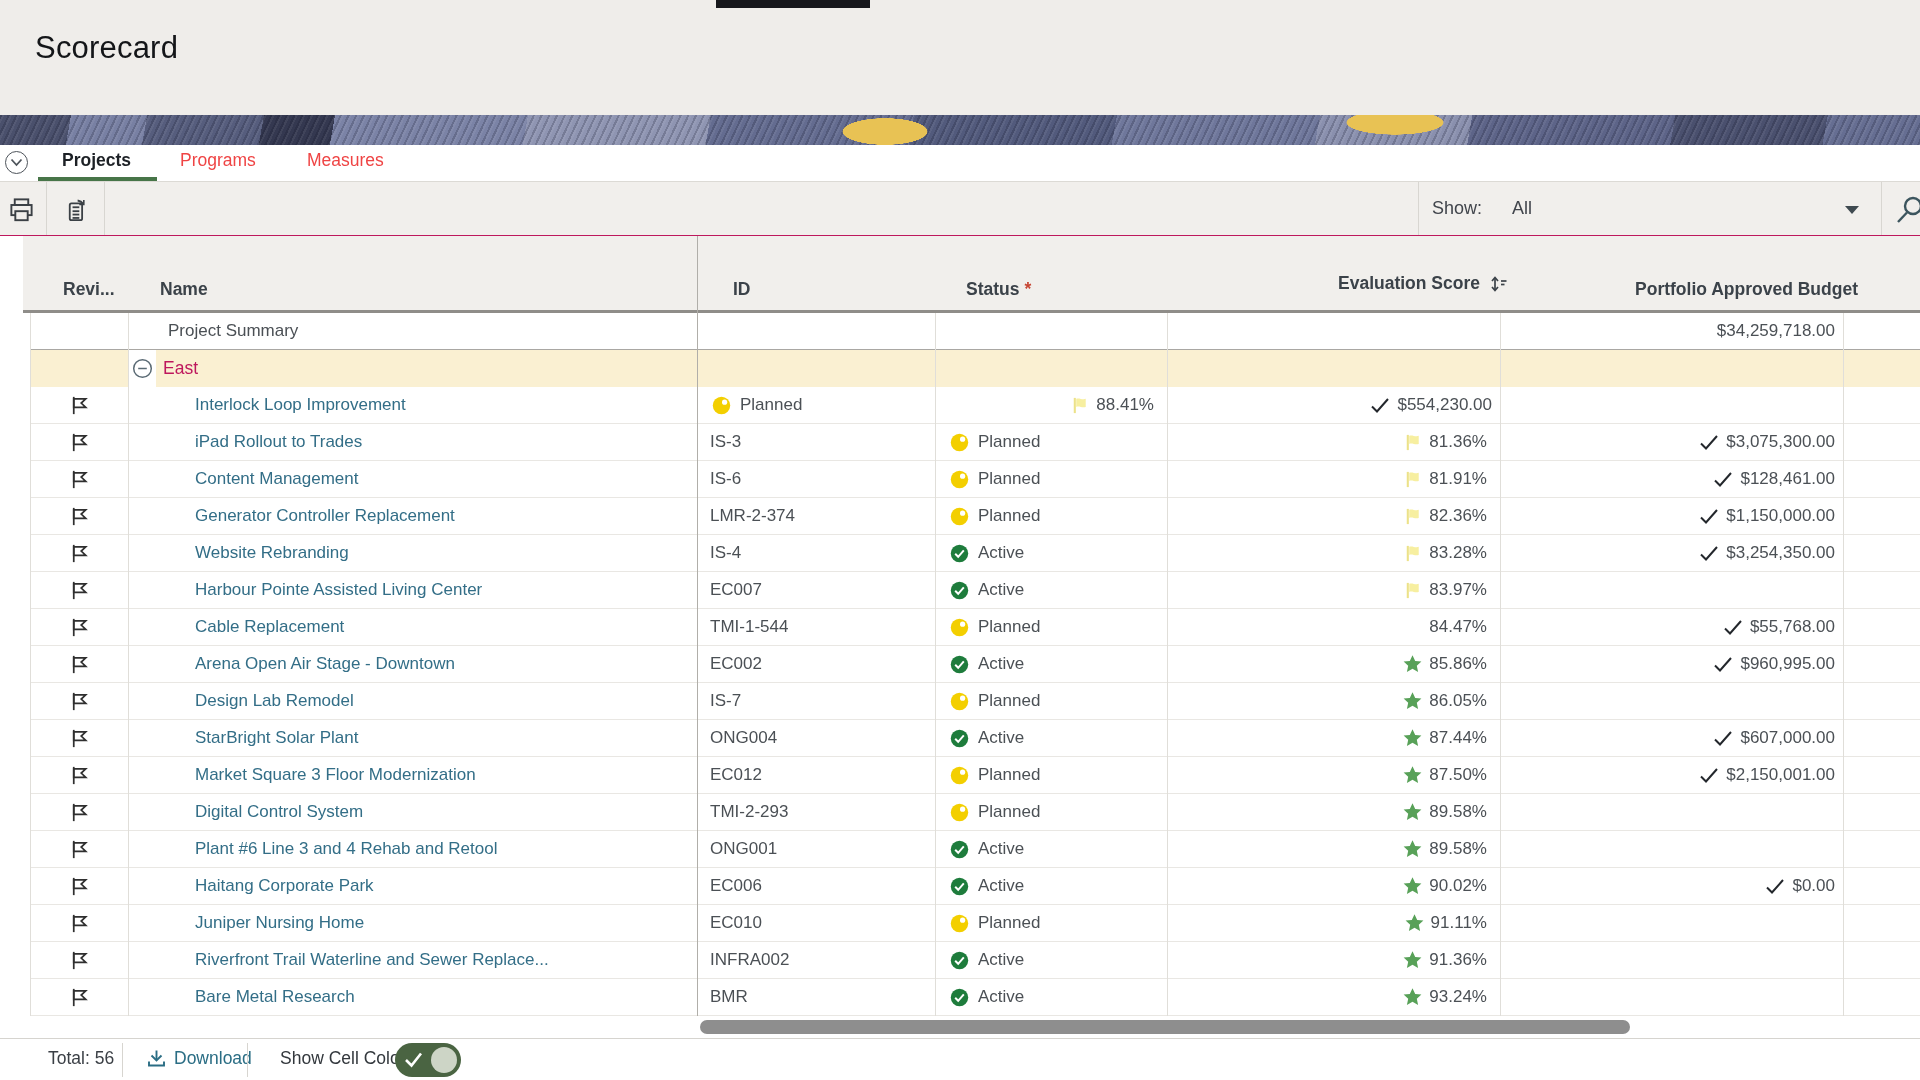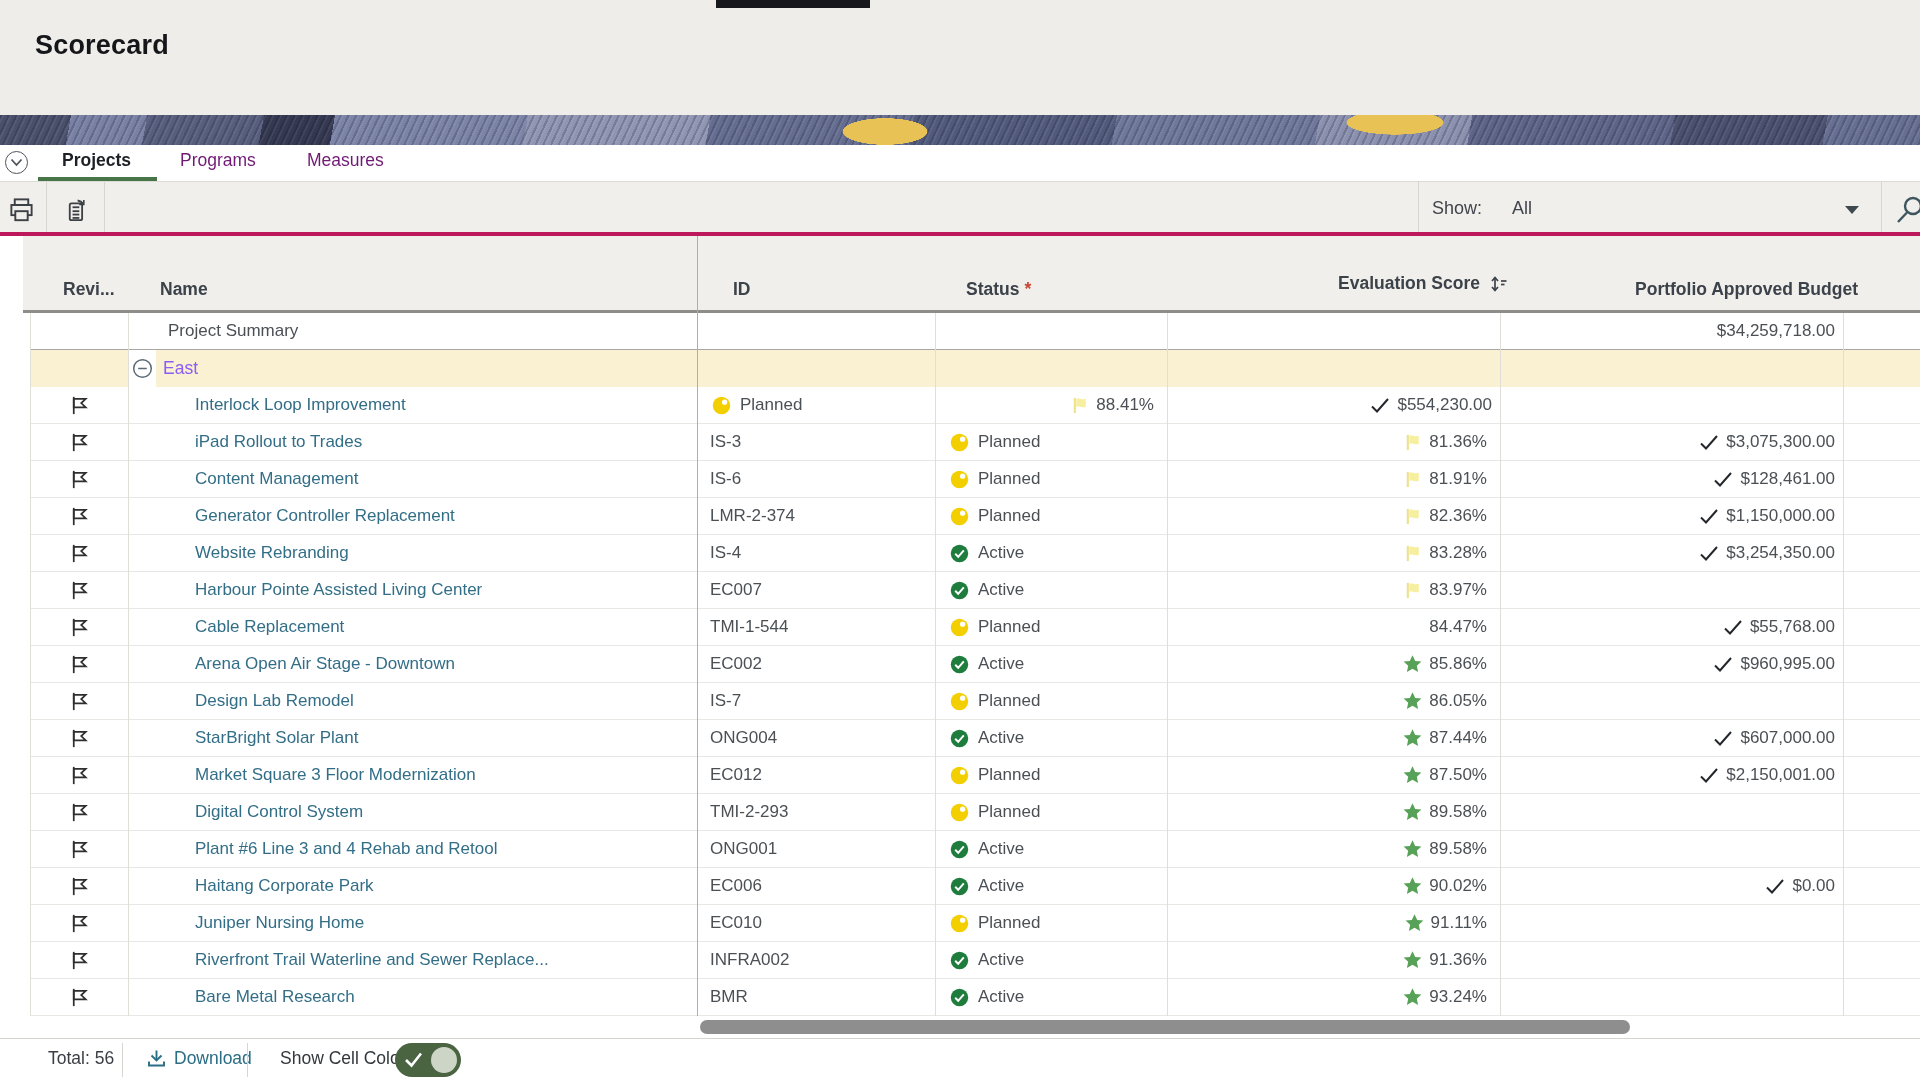--- a/index.html
+++ b/index.html
@@ -2,42 +2,42 @@
 <html style="--c-underline: #477548; --c-link: #336e87; --c-req: #c74634; --c-east: #faf0d2; --c-toggle: #4a6442;"><head>
 <meta charset="utf-8">
 <style>
   * { margin:0; padding:0; box-sizing:border-box; }
   html,body { width:1920px; height:1080px; overflow:hidden; background:#fff;
     font-family:"Liberation Sans","DejaVu Sans",sans-serif; }
   .page { position:relative; width:1920px; height:1080px; overflow:hidden; background:#fff; }
 
   
   .app-header { position:relative; height:115px; background:#efedea; }
-  .app-title { position:absolute; left:35px; top:30px; font-size:27px; font-weight:700; color:#141619; letter-spacing:.2px; }
+  .app-title { position:absolute; left:35px; top:30px; font-size:31px; font-weight:400; color:#141619; letter-spacing:.2px; }
   .top-notch { position:absolute; left:716px; top:0; width:154px; height:8px; background:#17181c; }
 
   
   .banner { height:30px;
     background-image:
       radial-gradient(ellipse 70px 22px at 885px 55%, #e8c254 0 60%, rgba(232,194,84,0) 61%),
       radial-gradient(ellipse 80px 20px at 1395px 25%, #e8c254 0 60%, rgba(232,194,84,0) 61%),
       repeating-linear-gradient(115deg, rgba(18,20,38,.20) 0 2px, rgba(255,255,255,.06) 2px 4px, rgba(18,20,38,0) 4px 7px),
       linear-gradient(100deg,#4a506c 0 70px,#7880a3 70px 145px,#565d7d 145px 260px,#343850 260px 330px,#7b83a6 330px 520px,#8f95b2 520px 700px,#646c90 700px 900px,#525a7c 900px 1100px,#6f779b 1100px 1300px,#8a90ae 1300px 1450px,#5d6488 1450px 1650px,#4a506e 1650px 1800px,#666e92 1800px 1920px);
   }
 
   
   .tabbar { position:relative; height:36px; background:#fff; }
   .chevron-circle { position:absolute; left:5px; top:6px; width:23px; height:23px; border:1.6px solid #4e545b; border-radius:50%;
     display:flex; align-items:center; justify-content:center; cursor:pointer; }
-  .tab { position:absolute; top:5px; font-size:17.5px; color:#701a75; cursor:pointer; }
+  .tab { position:absolute; top:5px; font-size:17.5px; color:#ef4444; cursor:pointer; }
   .tab.active { font-weight:700; color:#1d2126; }
   .tab-underline { position:absolute; left:38px; bottom:0; width:119px; height:4px; background:var(--c-underline); }
 
   
-  .toolbar { position:relative; height:55px; background:#f1efec; border-top:1px solid #dcdad5; border-bottom:4px solid #be185d; }
+  .toolbar { position:relative; height:55px; background:#f1efec; border-top:1px solid #dcdad5; border-bottom:1px solid #be185d; }
   .tb-div { position:absolute; top:0; bottom:0; width:1px; background:#d8d6d1; }
   .tb-icon { position:absolute; top:14px; cursor:pointer; }
   .show-label, .show-value { position:absolute; top:16px; font-size:18px; color:#41454c; }
   .show-group { cursor:pointer; }
   .caret { position:absolute; left:1845px; top:24px; width:0; height:0; border-left:7px solid transparent; border-right:7px solid transparent; border-top:8px solid #3f4a50; cursor:pointer; }
 
   
   .table-section { position:relative; height:780px; background:#fff; }
   .t-header { position:relative; height:77px; background:#f1efec; border-bottom:3px solid #8f8d89;margin-left:23px; }
   .t-header .hl { position:absolute; bottom:10px; font-size:17.5px; font-weight:700; color:#3b4249; cursor:pointer; }
@@ -56,21 +56,21 @@
   .cell.flagc { justify-content:center; }
   .cell.namec.proj { padding-left:67px; }
   .cell.namec.sum { padding-left:40px; color:#4b5055; }
   .cell.idc { padding-left:13px; }
   .cell.statusc { padding-left:15px; gap:9px; }
   .cell.evalc { justify-content:flex-end; padding-right:13px; gap:6px; }
   .cell.budgetc { justify-content:flex-end; padding-right:8px; gap:7px; }
   .name-link { color:var(--c-link); cursor:pointer; }
   .group-namec { display:flex; align-items:center; }
   .expand-box { width:28px; height:37px; background:#fff; display:flex; align-items:center; justify-content:center; cursor:pointer; }
-  .group-label { margin-left:7px; font-size:17.5px; color:#8b5cf6; }
+  .group-label { margin-left:7px; font-size:17.5px; color:#be185d; }
 
   
   .scroll-strip { position:relative; height:22px; background:#fff; }
   .scroll-thumb { position:absolute; left:700px; top:4px; width:930px; height:14px; border-radius:7px; background:#8e8e8e; cursor:grab; }
 
   
   .footer { position:relative; height:42px; background:#fff; border-top:1px solid #d6d4cf; }
   .ft-item { position:absolute; top:9px; font-size:17.5px;margin-left:18px; }
   .ft-div { position:absolute; top:4px; width:1px; height:34px; background:#d7d5d0; }
   .total { left:30px; color:#3a3f45; }

